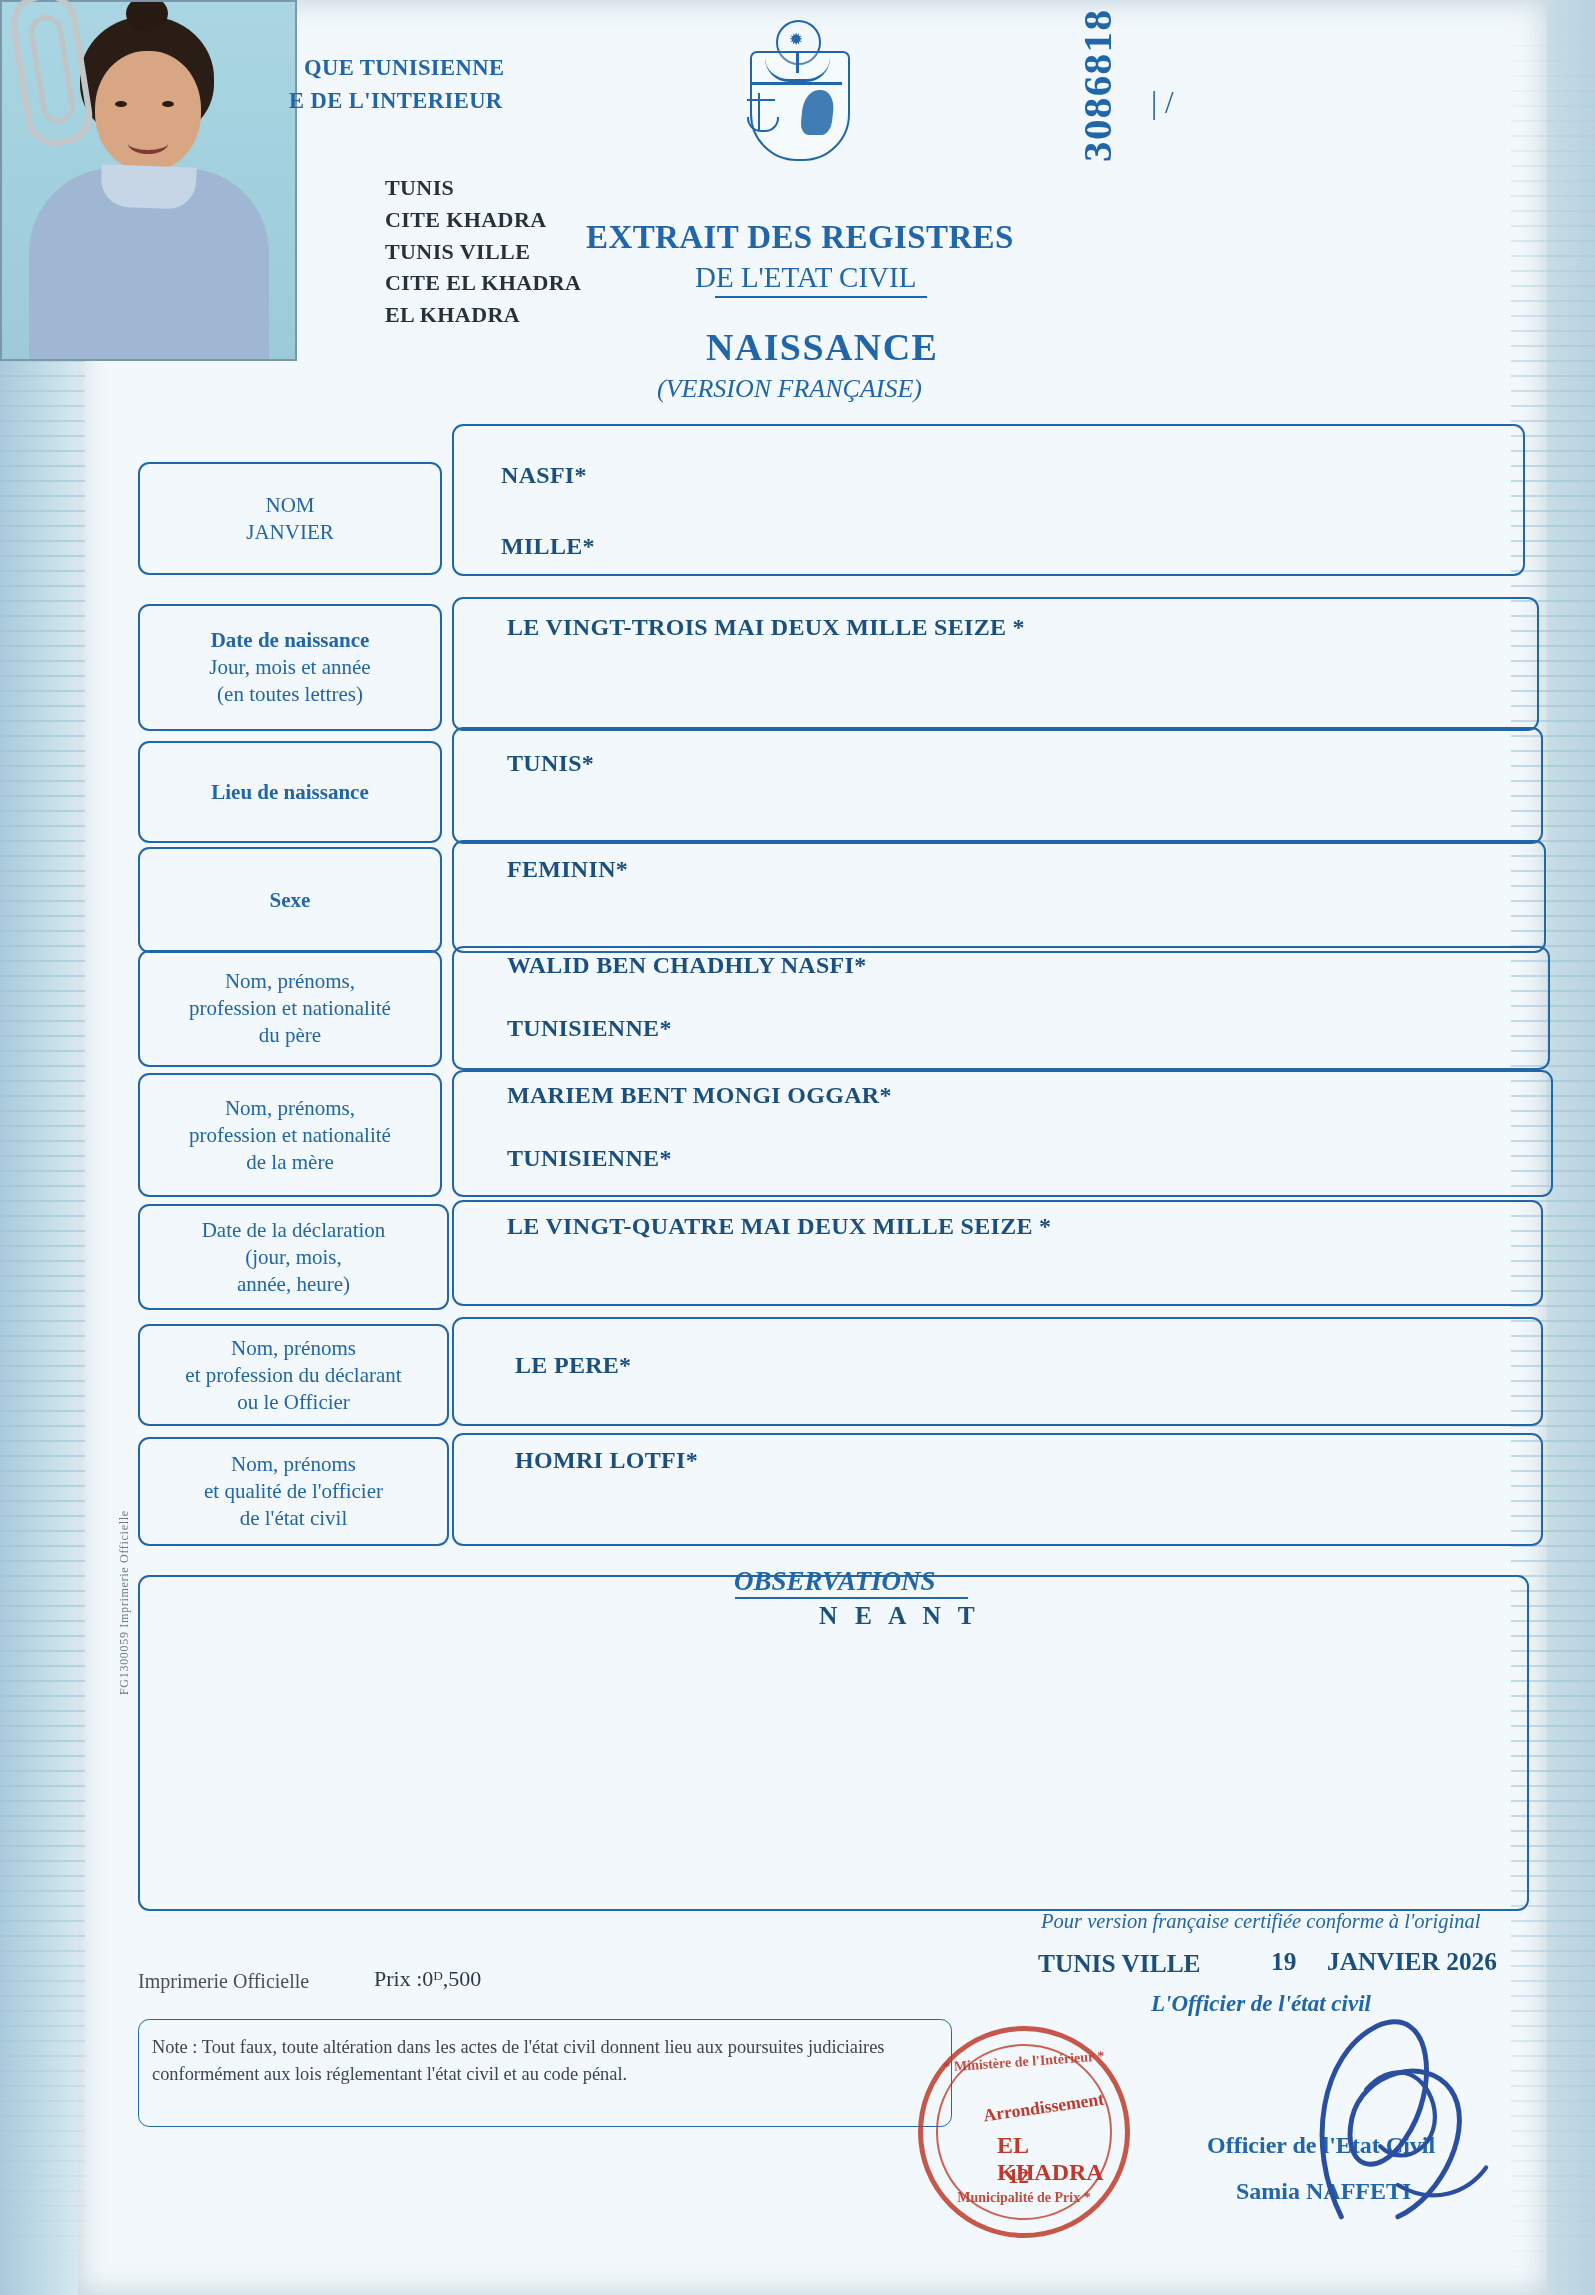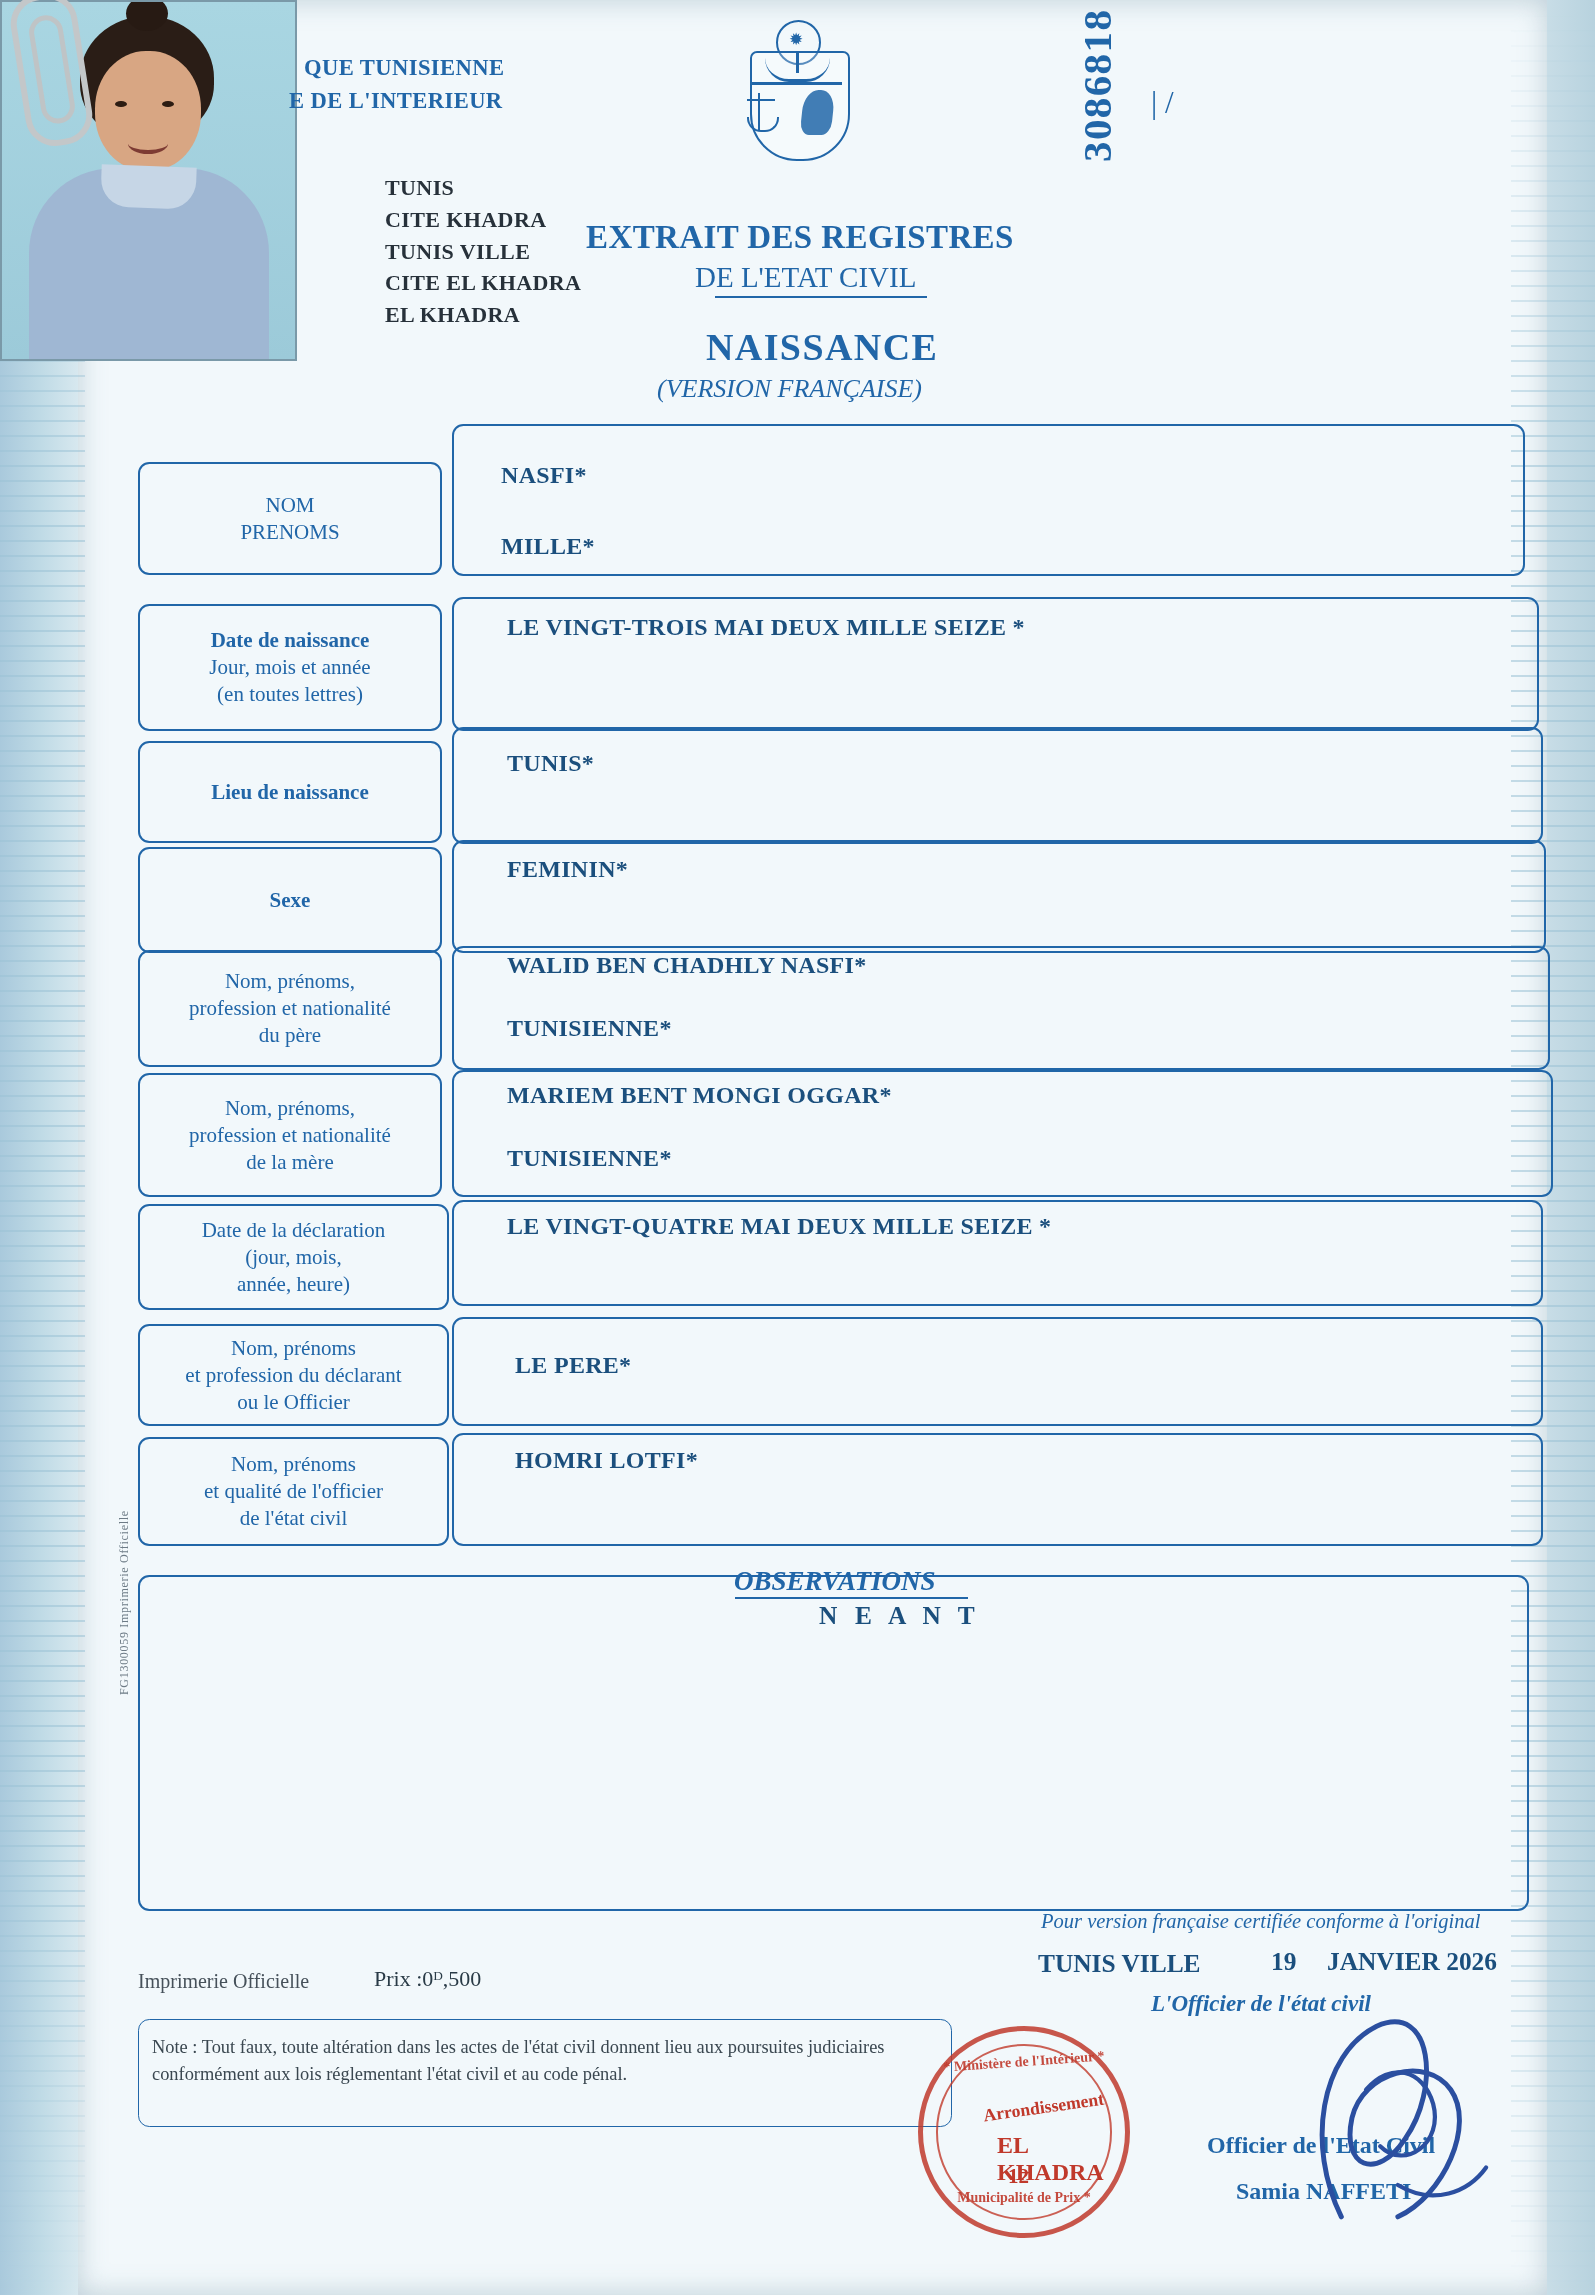--- a/index.html
+++ b/index.html
@@ -155,21 +155,21 @@
 
 
   <div id="title1">EXTRAIT DES REGISTRES</div>
   <div id="title2">DE L'ETAT CIVIL</div>
   <div id="title3">NAISSANCE</div>
   <div id="title4">(VERSION FRANÇAISE)</div>
 
   <div class="val" style="left:452px;top:424px;width:1073px;height:152px;"></div>
   <div class="lbl" style="left:138px;top:462px;width:304px;height:113px;">
     <div>NOM</div>
-    <div>PRENOMS</div>
+    <div>JANVIER</div>
   </div>
   <div class="valtext" style="left:501px;top:462px;">NASFI*</div>
   <div class="valtext" style="left:501px;top:533px;">MILLE*</div>
 
   <div class="val" style="left:452px;top:597px;width:1087px;height:134px;"></div>
   <div class="lbl" style="left:138px;top:604px;width:304px;height:127px;">
     <div style="font-weight:bold;">Date de naissance</div>
     <div>Jour, mois et année</div>
     <div>(en toutes lettres)</div>
   </div>

